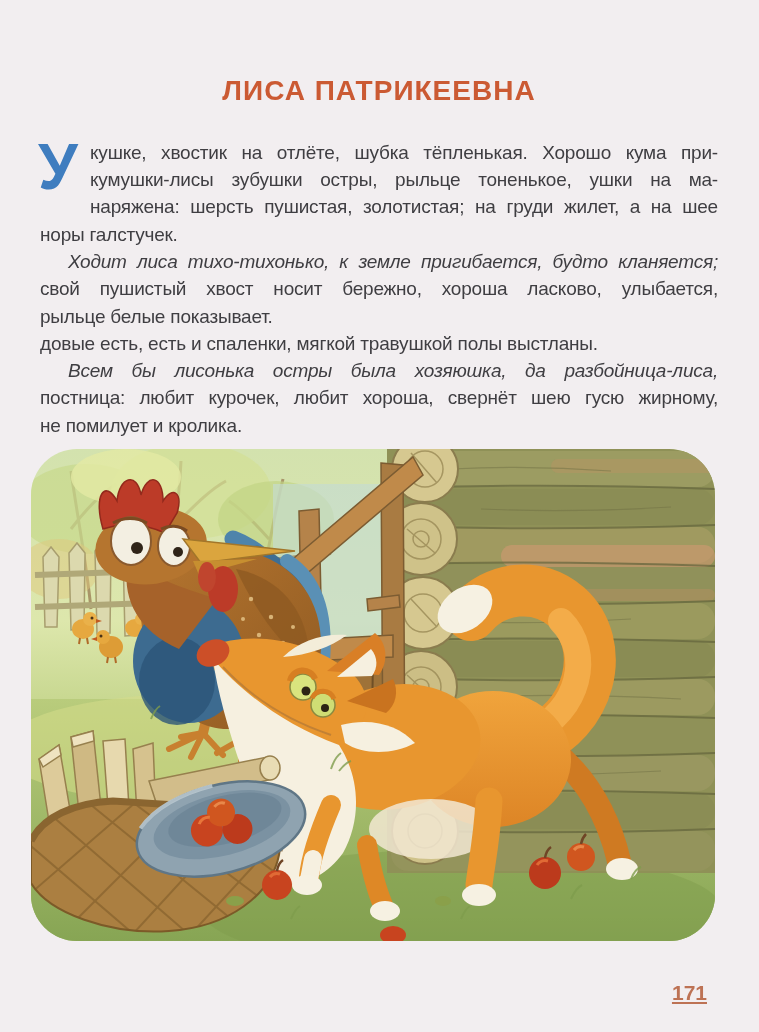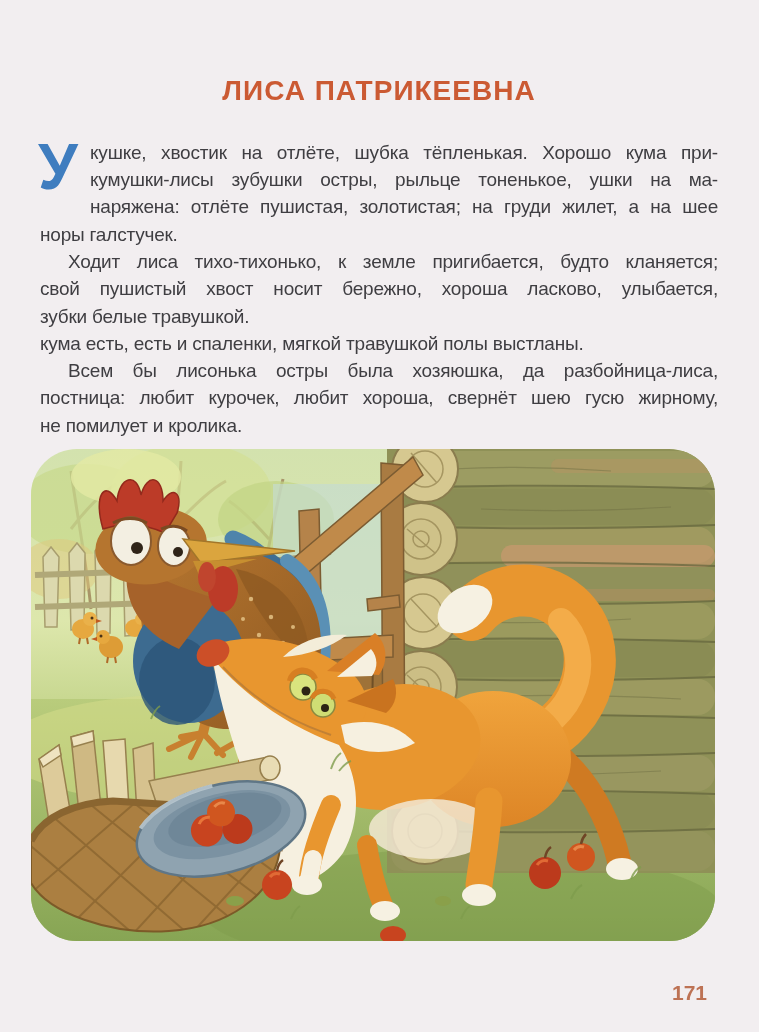--- a/index.html
+++ b/index.html
@@ -10,58 +10,58 @@
   }
   .content{padding:57px 41px 0 40px;}
   .title{
     text-align:center;color:var(--title-c,#cb5a33);
     font-size:28px;font-weight:700;letter-spacing:1px;line-height:30px;
   }
   .story{margin-top:33px;color:var(--text-c,#3f3e42);font-size:19px;letter-spacing:-0.2px;}
   .para{line-height:27.3px;}
   .line{text-align:justify;text-align-last:justify;}
   .line.last{text-align-last:left;}
-  .line.indent{text-indent:28px;}
+  .line.indent{text-indent:28px;font-style:italic;}
   .dropcap{
     float:left;width:48px;height:52px;margin:3px 4px 0 -2px;
     color:var(--drop-c,#3f7dbf);font-size:64px;line-height:50px;font-weight:700;
   }
   .para.clear{clear:left;}
   .illustration{
     position:absolute;left:31px;top:449px;width:684px;height:492px;
     border-radius:46px;overflow:hidden;
     box-shadow:inset 0 0 26px 22px var(--page-bg,#f2eef0);
   }
   .illustration svg{display:block;width:100%;height:100%;}
   .page-number{
     position:absolute;right:52px;top:981px;
-    color:var(--num-c,#bd7254);font-size:21px;font-weight:700;
+    color:var(--num-c,#bd7254);font-size:21px;font-weight:700;text-decoration:underline;
   }
 </style>
 </head>
 <body>
 
 <div class="page" style="--page-bg: #f2eef0; --title-c: #cb5a33; --drop-c: #3f7dbf; --text-c: #3f3e42; --num-c: #bd7254;">
   <div class="content">
     <h1 class="title">ЛИСА ПАТРИКЕЕВНА</h1>
     <div class="story">
         <div class="para">
           <span class="dropcap">У</span>
           <div class="line">кушке, хвостик на отлёте, шубка тёпленькая. Хорошо кума при-</div>
           <div class="line">кумушки-лисы зубушки остры, рыльце тоненькое, ушки на ма-</div>
-          <div class="line">наряжена: отлёте пушистая, золотистая; на груди жилет, а на шее</div>
+          <div class="line">наряжена: шерсть пушистая, золотистая; на груди жилет, а на шее</div>
           <div class="line last">норы галстучек.</div>
         </div>
         <div class="para clear">
           <div class="line indent">Ходит лиса тихо-тихонько, к земле пригибается, будто кланяется;</div>
           <div class="line">свой пушистый хвост носит бережно, хороша ласково, улыбается,</div>
-          <div class="line last">зубки белые травушкой.</div>
+          <div class="line last">рыльце белые показывает.</div>
         </div>
         <div class="para clear">
-          <div class="line last">кума есть, есть и спаленки, мягкой травушкой полы выстланы.</div>
+          <div class="line last">довые есть, есть и спаленки, мягкой травушкой полы выстланы.</div>
         </div>
         <div class="para clear">
           <div class="line indent">Всем бы лисонька остры была хозяюшка, да разбойница-лиса,</div>
           <div class="line">постница: любит курочек, любит хороша, свернёт шею гусю жирному,</div>
           <div class="line last">не помилует и кролика.</div>
         </div>
       </div>
   </div>
 
   <div class="illustration">

